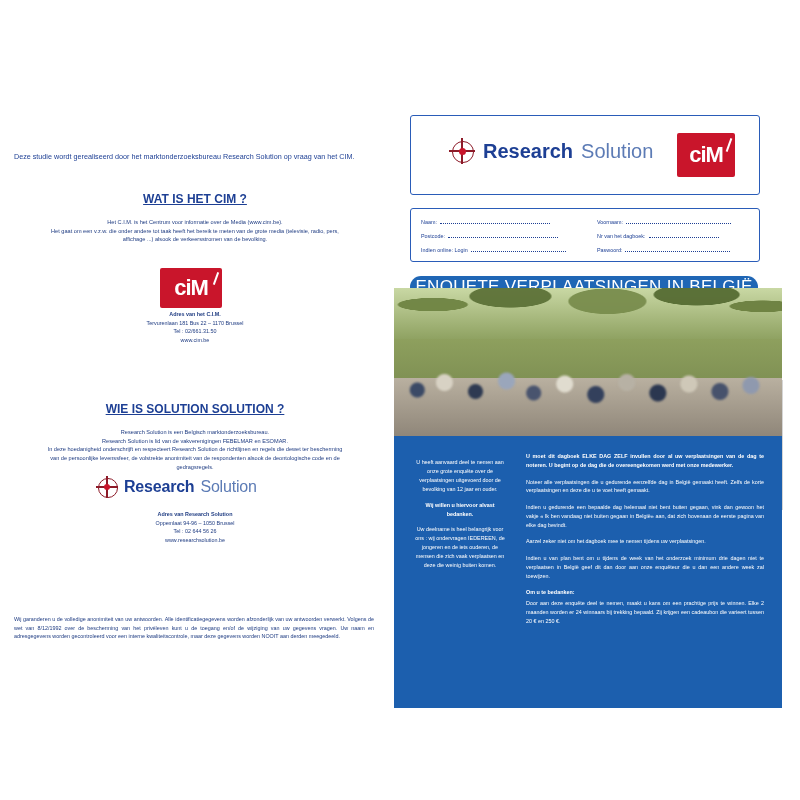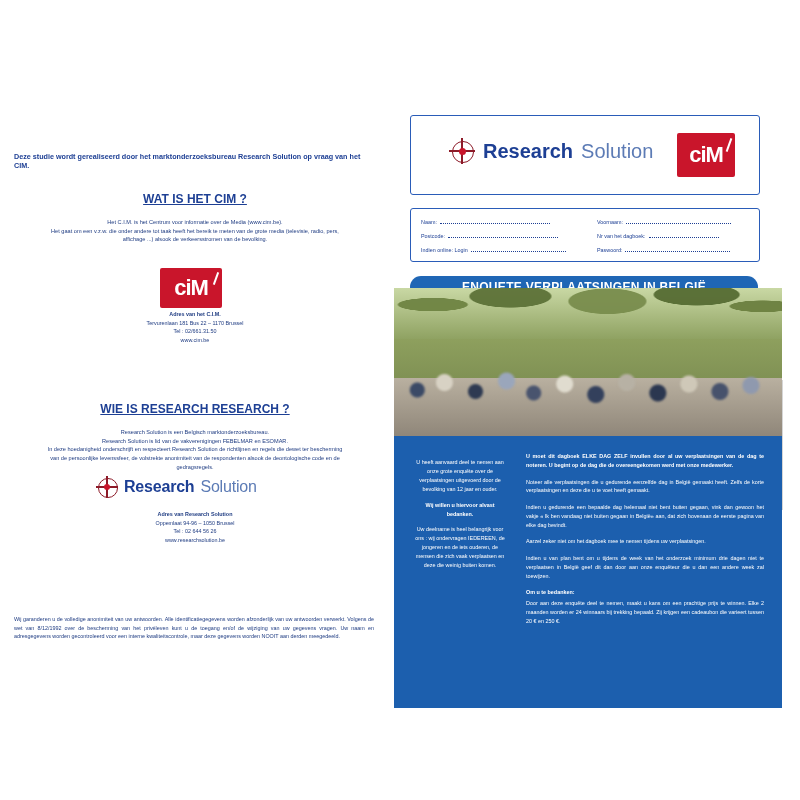--- a/index.html
+++ b/index.html
@@ -24,21 +24,21 @@
     height: 600px;
     background: #ffffff;
   }
 
   .lp-headline {
     position: absolute;
     left: 14px;
     top: 42px;
     width: 362px;
     font-size: 7.2px;
-    font-weight: bold;
+    font-weight: normal;
     color: #1d3f94;
     line-height: 1.3;
   }
 
   .lp-section-title {
     position: absolute;
     width: 100%;
     text-align: center;
     font-size: 12px;
     font-weight: bold;
@@ -283,22 +283,22 @@
   
   .title-bar {
     position: absolute;
     left: 18px;
     top: 166px;
     width: 348px;
     height: 22px;
     background: #1f66b5;
     border-radius: 11px;
     color: #ffffff;
-    font-size: 12px;
-    font-weight: bold;
+    font-size: 17px;
+    font-weight: normal;
     display: flex;
     align-items: center;
     justify-content: center;
     letter-spacing: 0.3px;
   }
 
   
   .photo {
     position: absolute;
     left: 2px;
@@ -409,21 +409,21 @@
     <span class="tick"></span>
   </div>
 
   <div class="lp-address" id="addr-cim">
     <div class="addr-head">Adres van het C.I.M.</div>
     <div>Tervurenlaan 181 Bus 22 – 1170 Brussel</div>
     <div>Tel : 02/661.31.50</div>
     <div>www.cim.be</div>
   </div>
 
-  <div class="lp-section-title" id="title-rs">WIE IS RESEARCH RESEARCH ?</div>
+  <div class="lp-section-title" id="title-rs">WIE IS SOLUTION SOLUTION ?</div>
   <div class="lp-para" id="para-rs" style="white-space: pre-line;">Research Solution is een Belgisch marktonderzoeksbureau.
 Research Solution is lid van de vakverenigingen FEBELMAR en ESOMAR.
 In deze hoedanigheid onderschrijft en respecteert Research Solution de richtlijnen en regels die dewet ter bescherming van de persoonlijke levenssfeer, de volstrekte anonimiteit van de respondenten alsook de deontologische code en de gedragsregels.</div>
 
   <div class="rs-logo-block">
     <span class="rs-mark">
       <span class="ring"></span>
         <span class="hline"></span>
         <span class="vline"></span>
         <span class="dot"></span>

